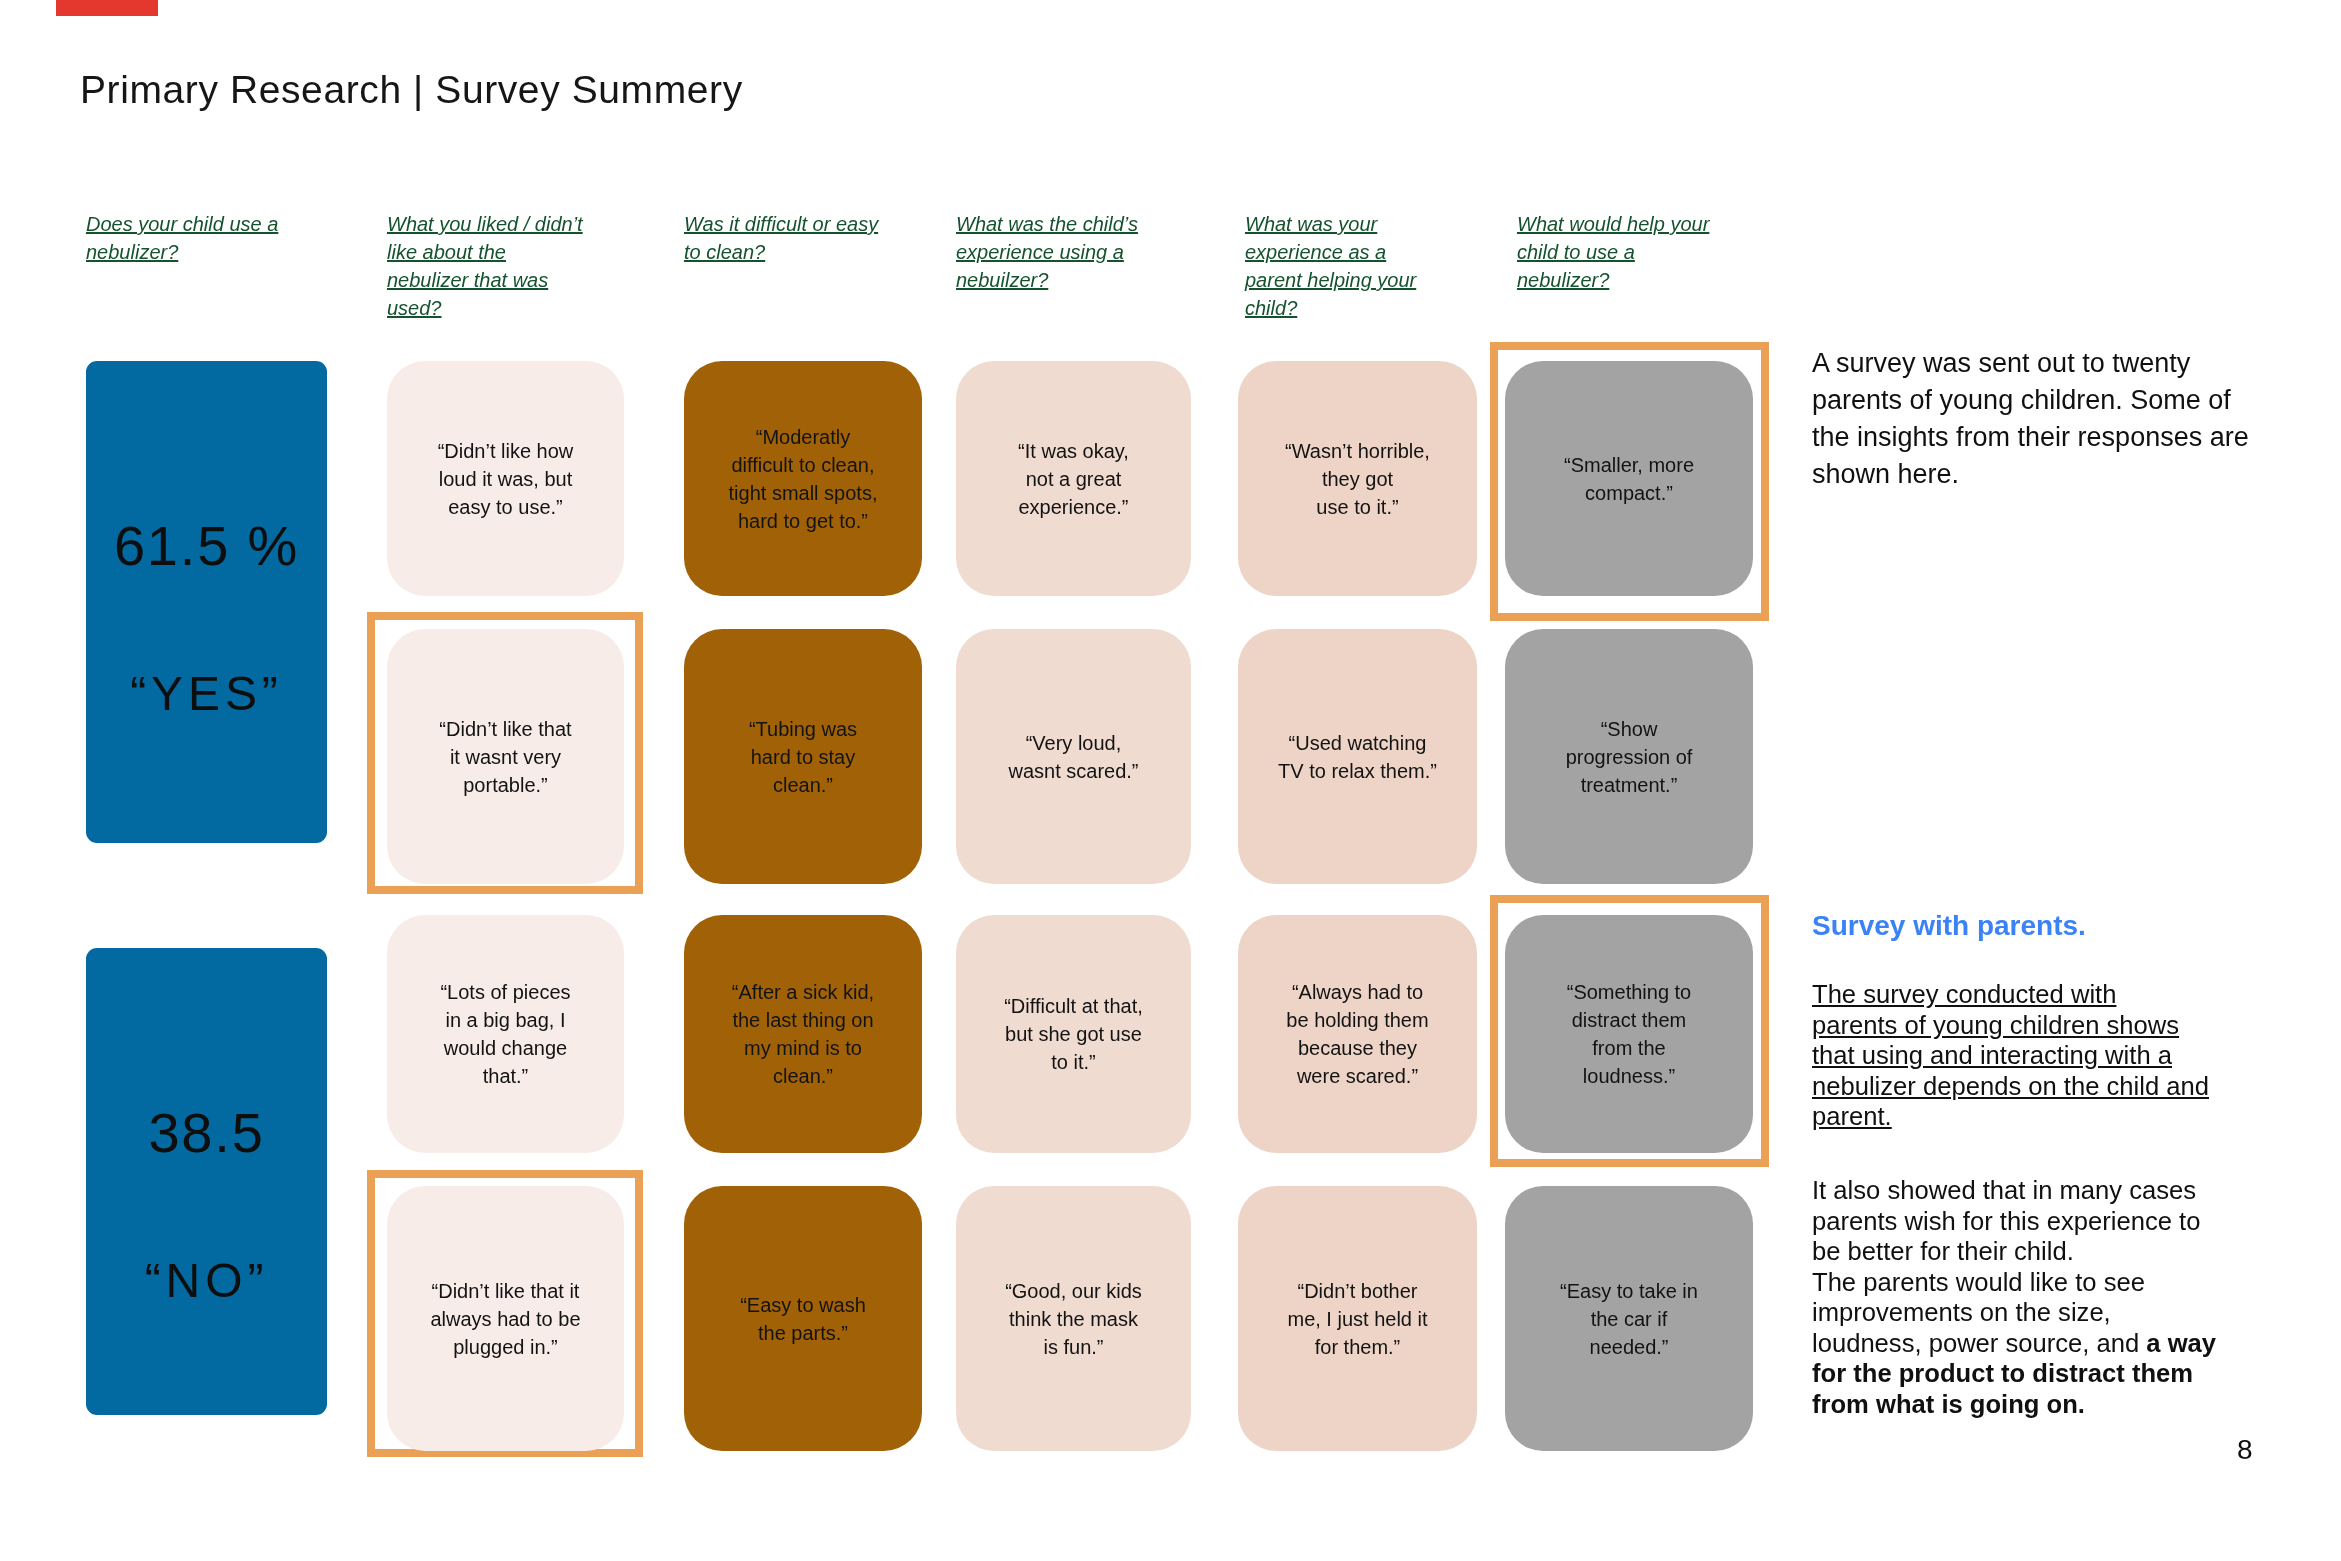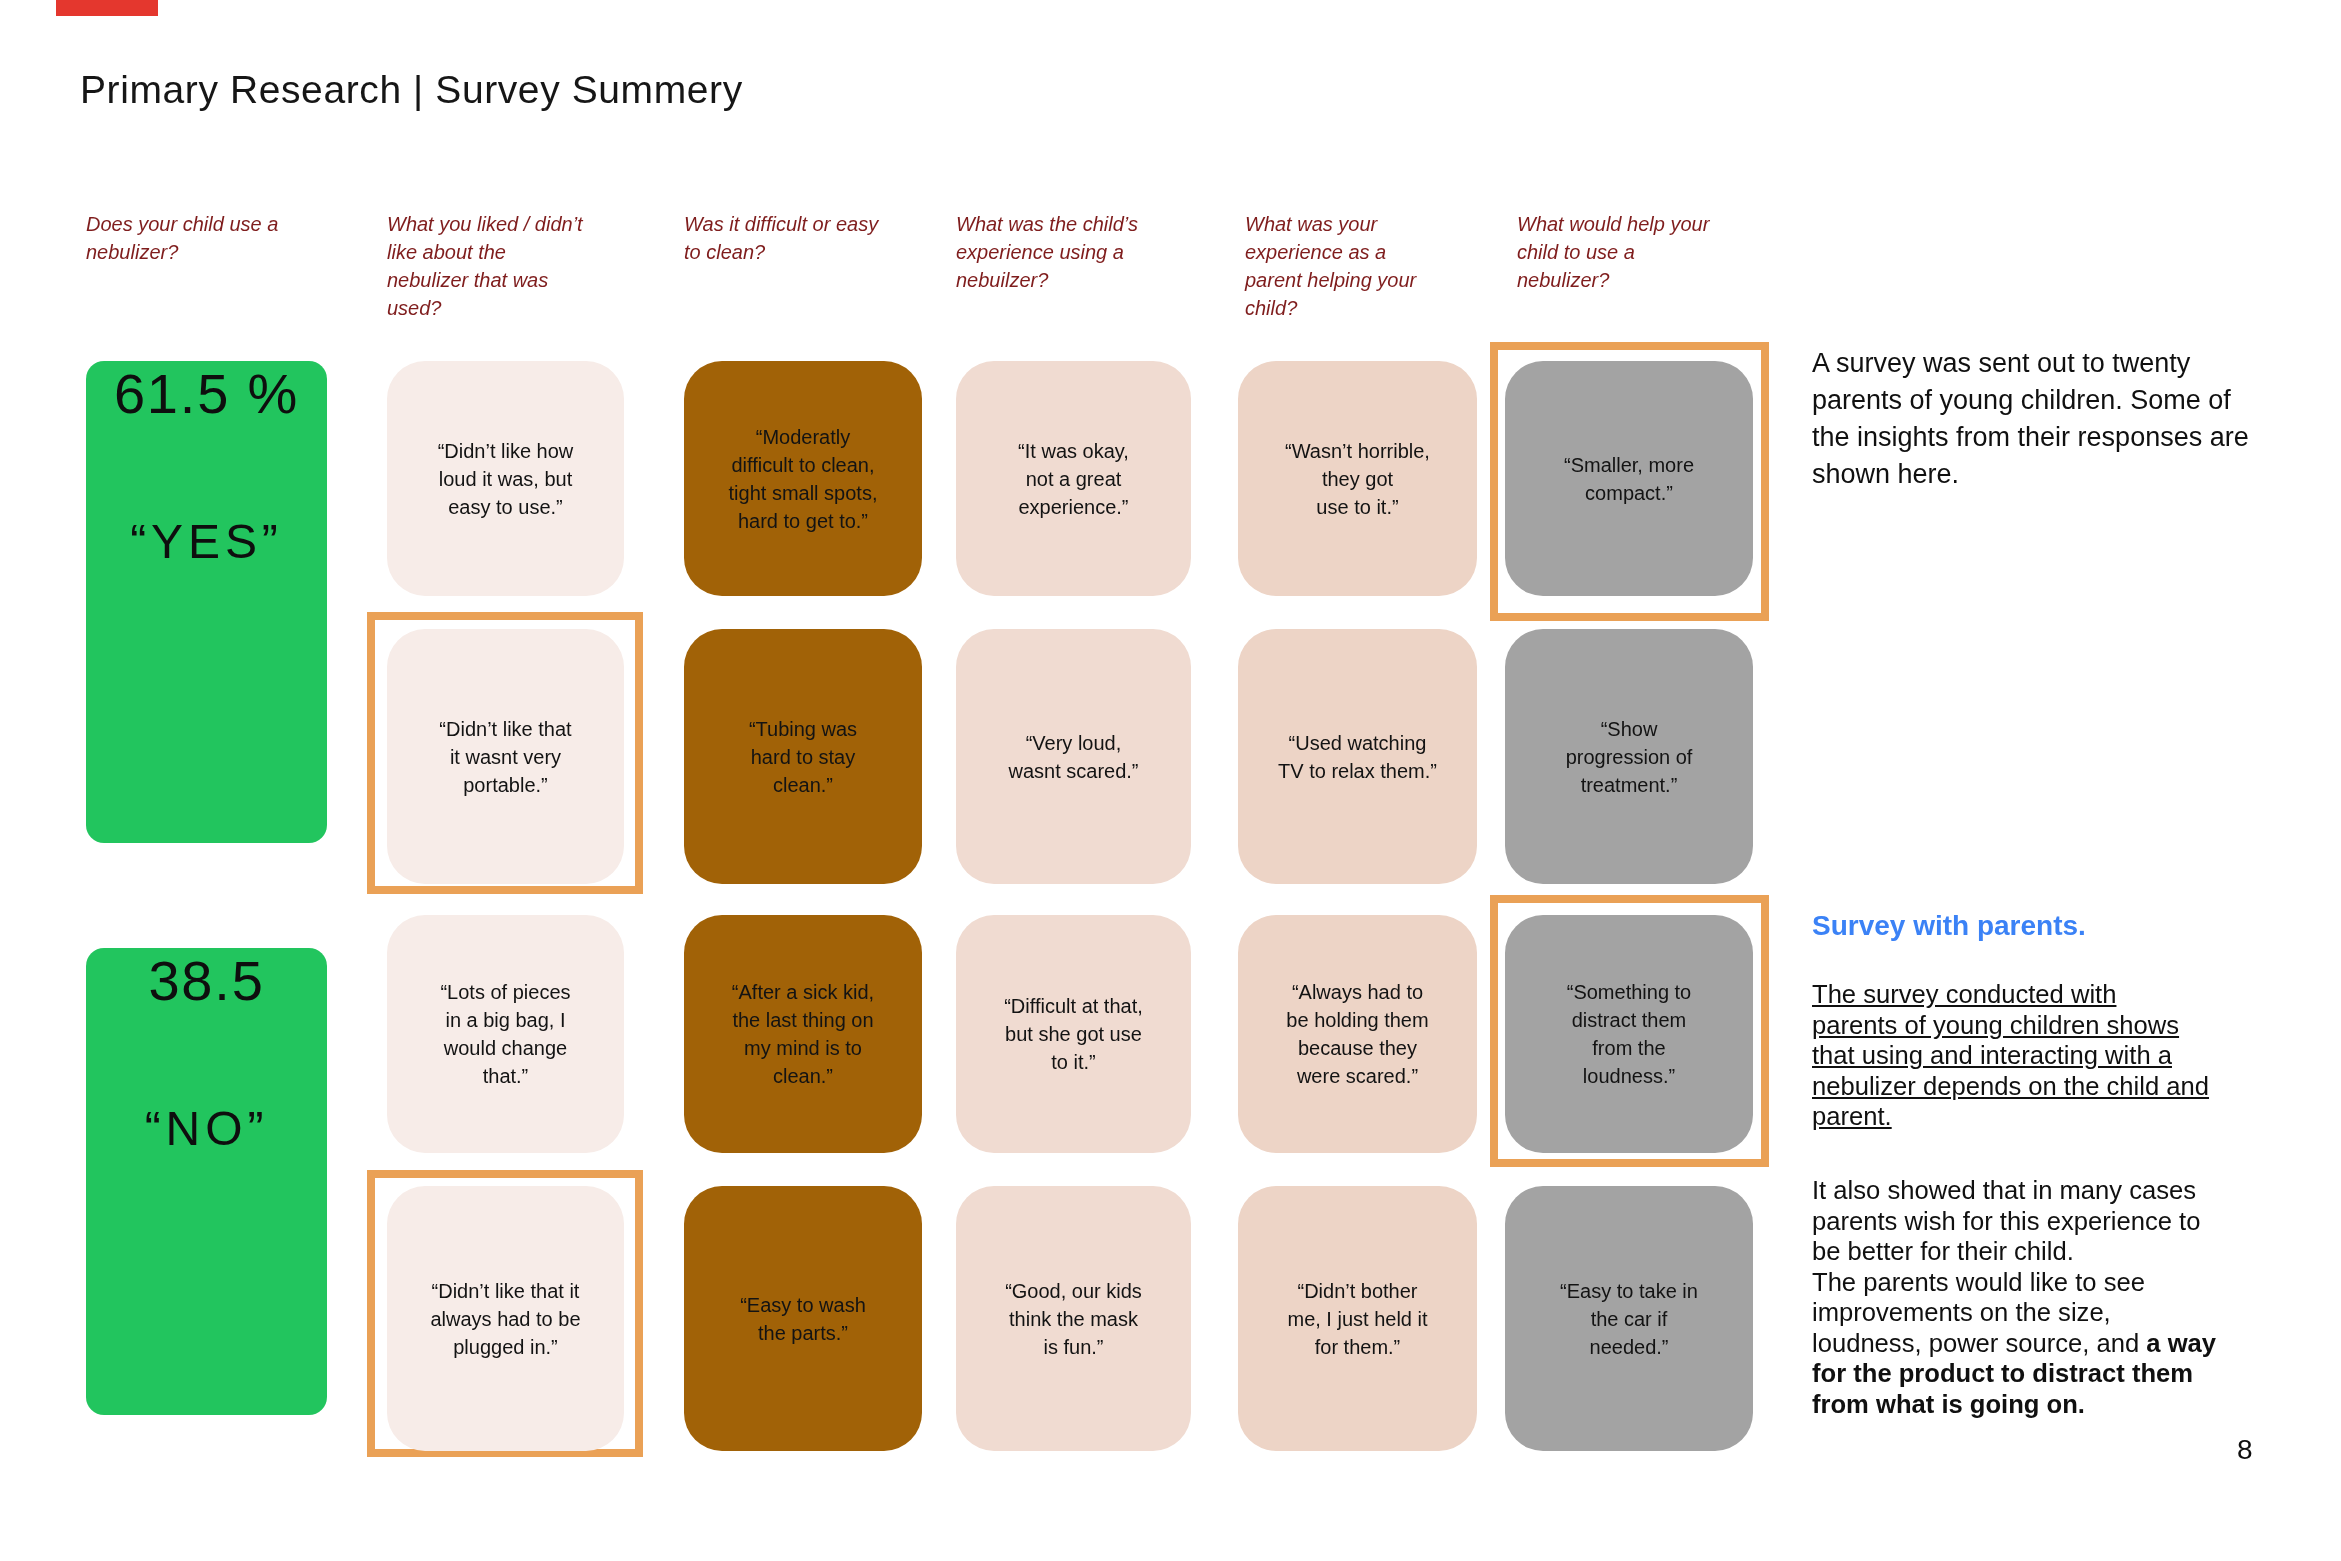--- a/index.html
+++ b/index.html
@@ -15,35 +15,36 @@
     position:absolute; left:56px; top:0; width:102px; height:16px;
     background:#e4372e;
   }
   .slide-title {
     position:absolute; left:80px; top:68px;
     font-size:39px; font-weight:400; letter-spacing:0.6px; color:#161616;
     white-space:pre-line;
   }
   .qhead {
     position:absolute; top:210px;
-    font-style:italic; font-size:20px; line-height:28px; color:#7f1d1d;
-    white-space:pre-line;
+    font-style:italic; font-size:20px; line-height:28px; color:#14532d;
+    white-space:pre-line;
+    text-decoration:underline;
   }
   #q1 { left:86px;  width:281px; }
   #q2 { left:387px;  width:281px; }
   #q3 { left:684px; width:281px; }
   #q4 { left:956px; width:281px; }
   #q5 { left:1245px; width:281px; }
   #q6 { left:1517px; width:281px; }
 
   .big-cell {
     position:absolute; left:86px; width:241px;
-    background:#22c55e; border-radius:18px;
+    background:#0369a1; border-radius:11px;
     display:flex; flex-direction:column; align-items:center;
-    gap:88px;
+    padding-top:152px; gap:88px;
   }
   #yes-cell { top:361px;  height:482px; }
   #no-cell  { top:948px; height:467px; }
   .big-value { font-size:56px; letter-spacing:1.8px; color:#0e0e0e; }
   .big-label { font-size:48px; letter-spacing:4.9px; color:#0e0e0e;text-align:center; }
 
   .hl {
     position:absolute; border:8px solid #eaa156; background:transparent;
   }
   #hl-r1c6 { left:1490px; top:342px;  width:279px; height:279px; }

